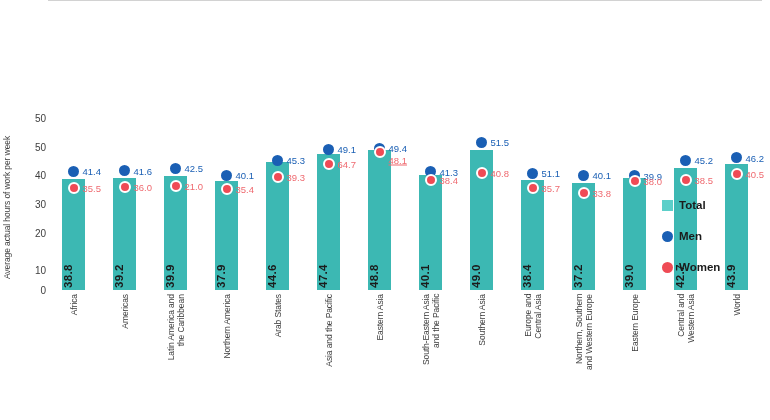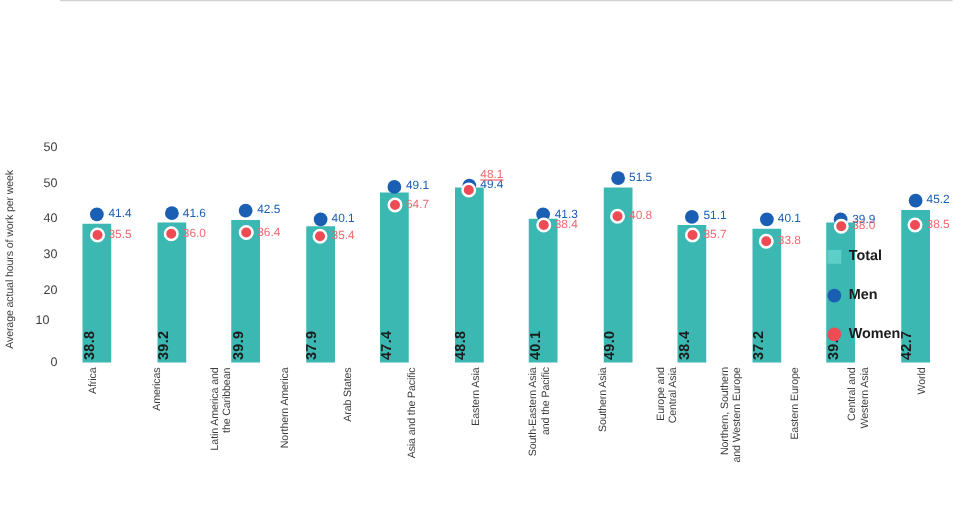--- a/index.html
+++ b/index.html
@@ -144,21 +144,21 @@
 </style>
 </head>
 <body>
 
 <div id="chart-root">
 
   <div class="y-axis-title">Average actual hours of work per week</div>
 
   <div id="yticks">
       <div class="y-tick" style="top: 290px;">0</div>
-      <div class="y-tick" style="top: 257px; text-align: center;">10</div>
+      <div class="y-tick" style="top: 270px;">10</div>
       <div class="y-tick" style="top: 232.667px;">20</div>
       <div class="y-tick" style="top: 204px;">30</div>
       <div class="y-tick" style="top: 175.333px;">40</div>
       <div class="y-tick" style="top: 146.667px;">50</div>
       <div class="y-tick" style="top: 118px;">50</div>
     </div>
   <div class="baseline"></div>
 
   <div class="plot">
     <div class="cols" id="cols">
@@ -186,54 +186,65 @@
         </div>
         <div class="col">
           <div class="bar" style="height: 114.38px; background: rgb(60, 184, 179);">
             <div class="bar-label-wrap">
               <div class="bar-label-rot">39.9</div>
             </div>
           </div>
           <div class="marker men" style="bottom: 121.833px; background: rgb(26, 95, 180);"></div>
           <div class="marker women" style="bottom: 104.347px; background: rgb(239, 75, 85);"></div>
           <div class="mval men" style="bottom: 121.833px;">42.5</div>
-          <div class="mval women" style="bottom: 104.347px;">36.4</div>
+          <div class="mval women" style="bottom: 104.347px;">21.0</div>
         </div>
         <div class="col">
           <div class="bar" style="height: 108.647px; background: rgb(60, 184, 179);">
             <div class="bar-label-wrap">
               <div class="bar-label-rot">37.9</div>
             </div>
           </div>
           <div class="marker men" style="bottom: 114.953px; background: rgb(26, 95, 180);"></div>
           <div class="marker women" style="bottom: 101.48px; background: rgb(239, 75, 85);"></div>
           <div class="mval men" style="bottom: 114.953px;">40.1</div>
           <div class="mval women" style="bottom: 101.48px;">35.4</div>
         </div>
         <div class="col">
+          <div class="bar" style="height: 127.853px; background: rgb(60, 184, 179);">
+            <div class="bar-label-wrap">
+              <div class="bar-label-rot">44.6</div>
+            </div>
+          </div>
+          <div class="marker men" style="bottom: 129.86px; background: rgb(26, 95, 180);"></div>
+          <div class="marker women" style="bottom: 112.66px; background: rgb(239, 75, 85);"></div>
+          <div class="mval men" style="bottom: 129.86px;">45.3</div>
+          <div class="mval women" style="bottom: 112.66px;">39.3</div>
+        </div>
+        <div class="col">
           <div class="bar" style="height: 135.88px; background: rgb(60, 184, 179);">
             <div class="bar-label-wrap">
               <div class="bar-label-rot">47.4</div>
             </div>
           </div>
           <div class="marker men" style="bottom: 140.753px; background: rgb(26, 95, 180);"></div>
           <div class="marker women" style="bottom: 125.56px; background: rgb(239, 75, 85);"></div>
           <div class="mval men" style="bottom: 140.753px;">49.1</div>
           <div class="mval women" style="bottom: 125.56px;">64.7</div>
         </div>
         <div class="col">
           <div class="bar" style="height: 139.893px; background: rgb(60, 184, 179);">
             <div class="bar-label-wrap">
               <div class="bar-label-rot">48.8</div>
             </div>
           </div>
           <div class="marker men" style="bottom: 141.613px; background: rgb(26, 95, 180);"></div>
           <div class="marker women" style="bottom: 137.887px; background: rgb(239, 75, 85);"></div>
           <div class="mval men" style="bottom: 141.613px;">49.4</div>
-          <div class="mval women" style="bottom: 150px; text-decoration: underline;">48.1</div>
+          <div class="mval women" style="bottom: 130px; text-decoration: underline;">48.1</div>
         </div>
         <div class="col">
           <div class="bar" style="height: 114.953px; background: rgb(60, 184, 179);">
             <div class="bar-label-wrap">
               <div class="bar-label-rot">40.1</div>
             </div>
           </div>
           <div class="marker men" style="bottom: 118.393px; background: rgb(26, 95, 180);"></div>
           <div class="marker women" style="bottom: 110.08px; background: rgb(239, 75, 85);"></div>
           <div class="mval men" style="bottom: 118.393px;">41.3</div>
@@ -287,20 +298,31 @@
           <div class="bar" style="height: 122.407px; background: rgb(60, 184, 179);">
             <div class="bar-label-wrap">
               <div class="bar-label-rot">42.7</div>
             </div>
           </div>
           <div class="marker men" style="bottom: 129.573px; background: rgb(26, 95, 180);"></div>
           <div class="marker women" style="bottom: 110.367px; background: rgb(239, 75, 85);"></div>
           <div class="mval men" style="bottom: 129.573px;">45.2</div>
           <div class="mval women" style="bottom: 110.367px;">38.5</div>
         </div>
+        <div class="col">
+          <div class="bar" style="height: 125.847px; background: rgb(60, 184, 179);">
+            <div class="bar-label-wrap">
+              <div class="bar-label-rot">43.9</div>
+            </div>
+          </div>
+          <div class="marker men" style="bottom: 132.44px; background: rgb(26, 95, 180);"></div>
+          <div class="marker women" style="bottom: 116.1px; background: rgb(239, 75, 85);"></div>
+          <div class="mval men" style="bottom: 132.44px;">46.2</div>
+          <div class="mval women" style="bottom: 116.1px;">40.5</div>
+        </div>
       </div>
   </div>
 
   <div class="xlabels" id="xlabels">
       <div class="xl">
         <div class="xl-inner">
           <div class="xl-txt">Africa</div>
         </div>
       </div>
       <div class="xl">

